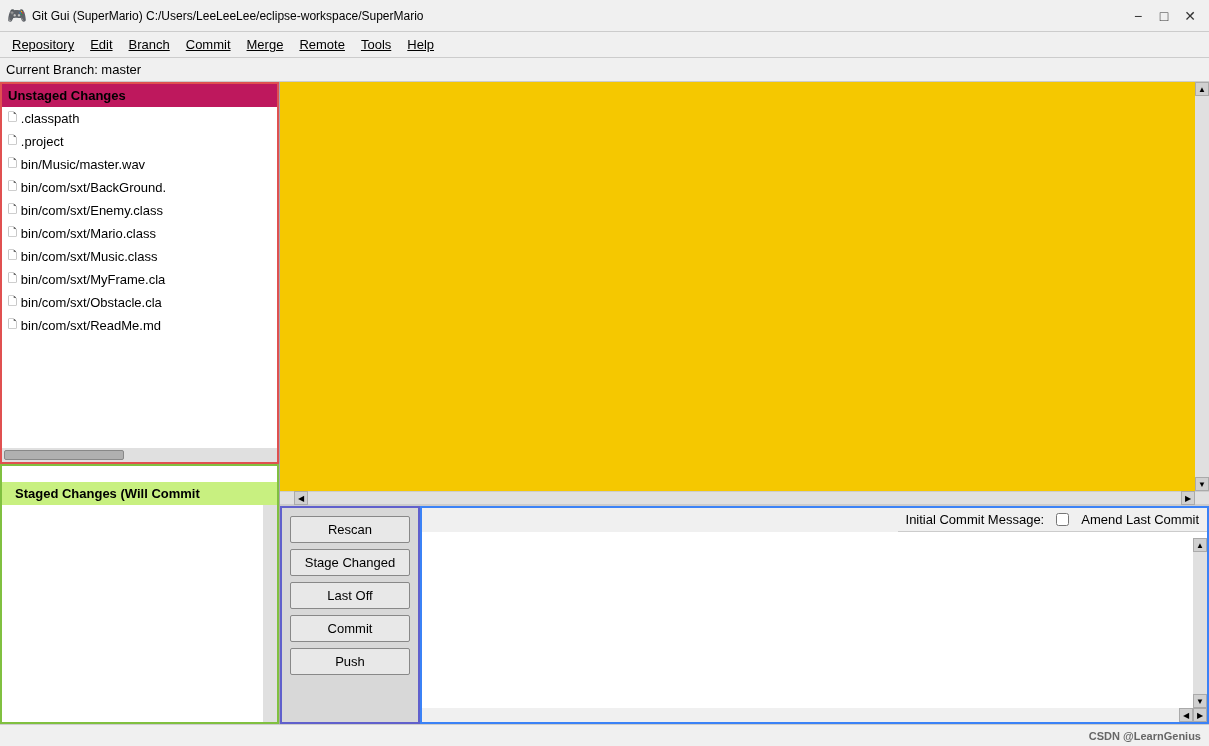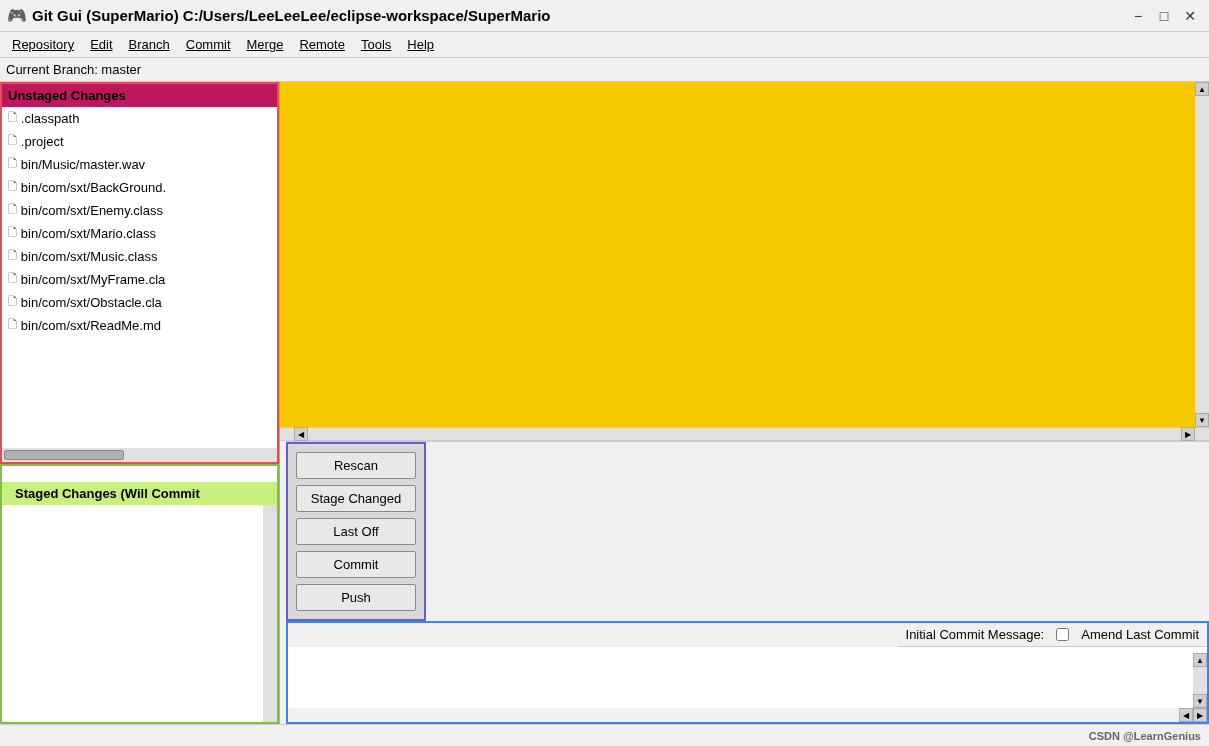--- a/index.html
+++ b/index.html
@@ -28,22 +28,21 @@
       width: 18px;
       height: 18px;
       margin-right: 6px;
       display: flex;
       align-items: center;
       justify-content: center;
       font-size: 16px;
     }
     .title-bar-text {
       flex: 1;
-      font-size: 15px;
-      font-weight: bold;
+      font-size: 12px;
     }
     .title-bar-controls {
       display: flex;
       gap: 4px;
     }
     .title-bar-btn {
       width: 22px;
       height: 22px;
       background: none;
       border: none;
@@ -241,25 +240,24 @@
       display: flex;
       align-items: center;
       justify-content: center;
       font-size: 8px;
       cursor: pointer;
       flex-shrink: 0;
     }
 
     
     .bottom-area {
-      height: 283px;
-      display: flex;
-      flex-direction: column;
+      height: 219px;
+      display: flex;
+      flex-direction: row;
       border-top: 1px solid #ccc;
-      margin-left: 6px;
     }
 
     
     .action-panel {
       width: 140px;
       background: #d8d8d8;
       border: 2px solid #6060cc;
       display: flex;
       flex-direction: column;
       align-items: stretch;

